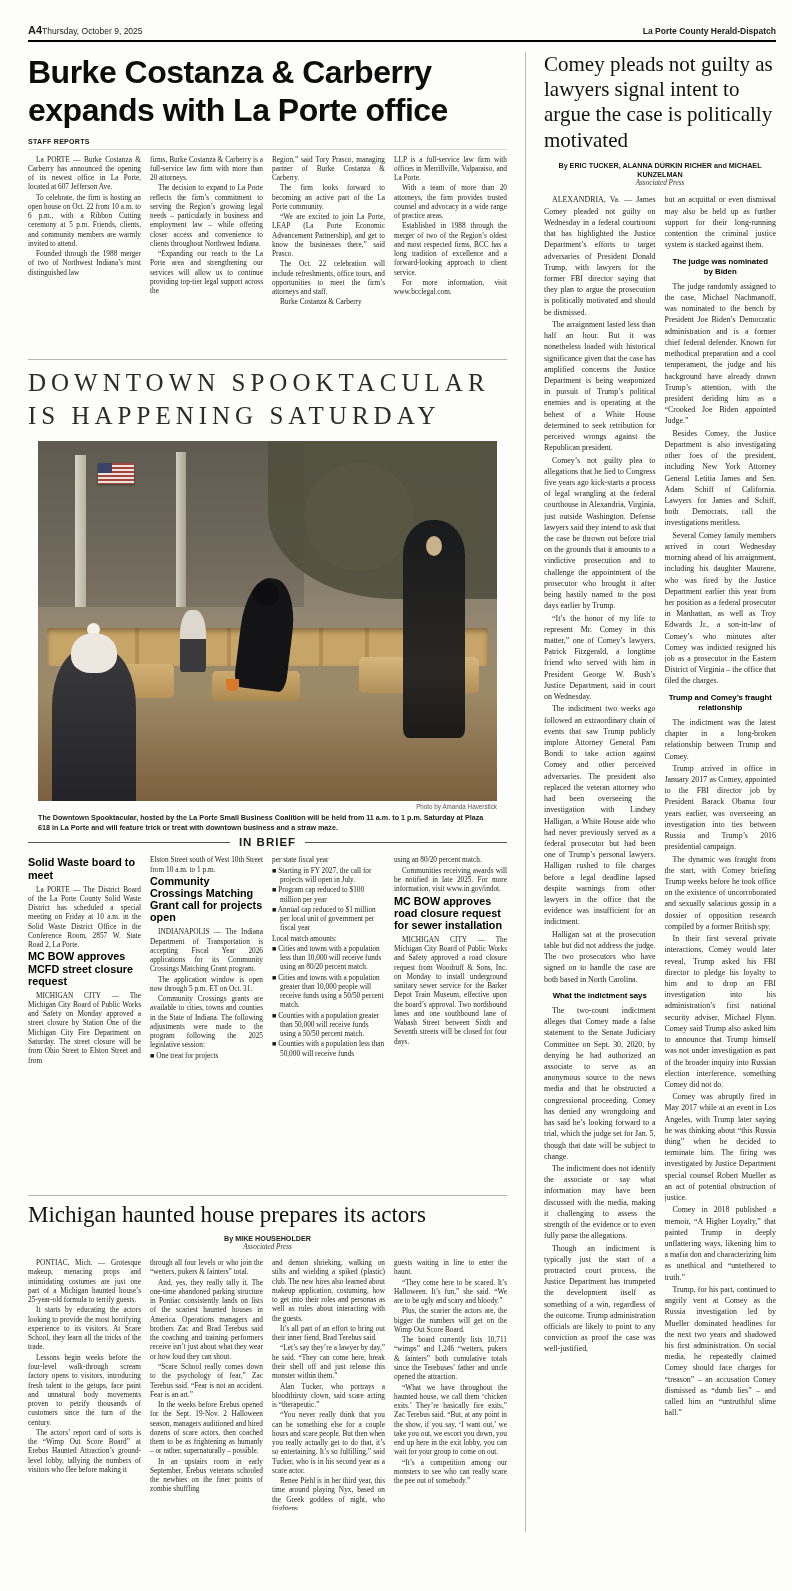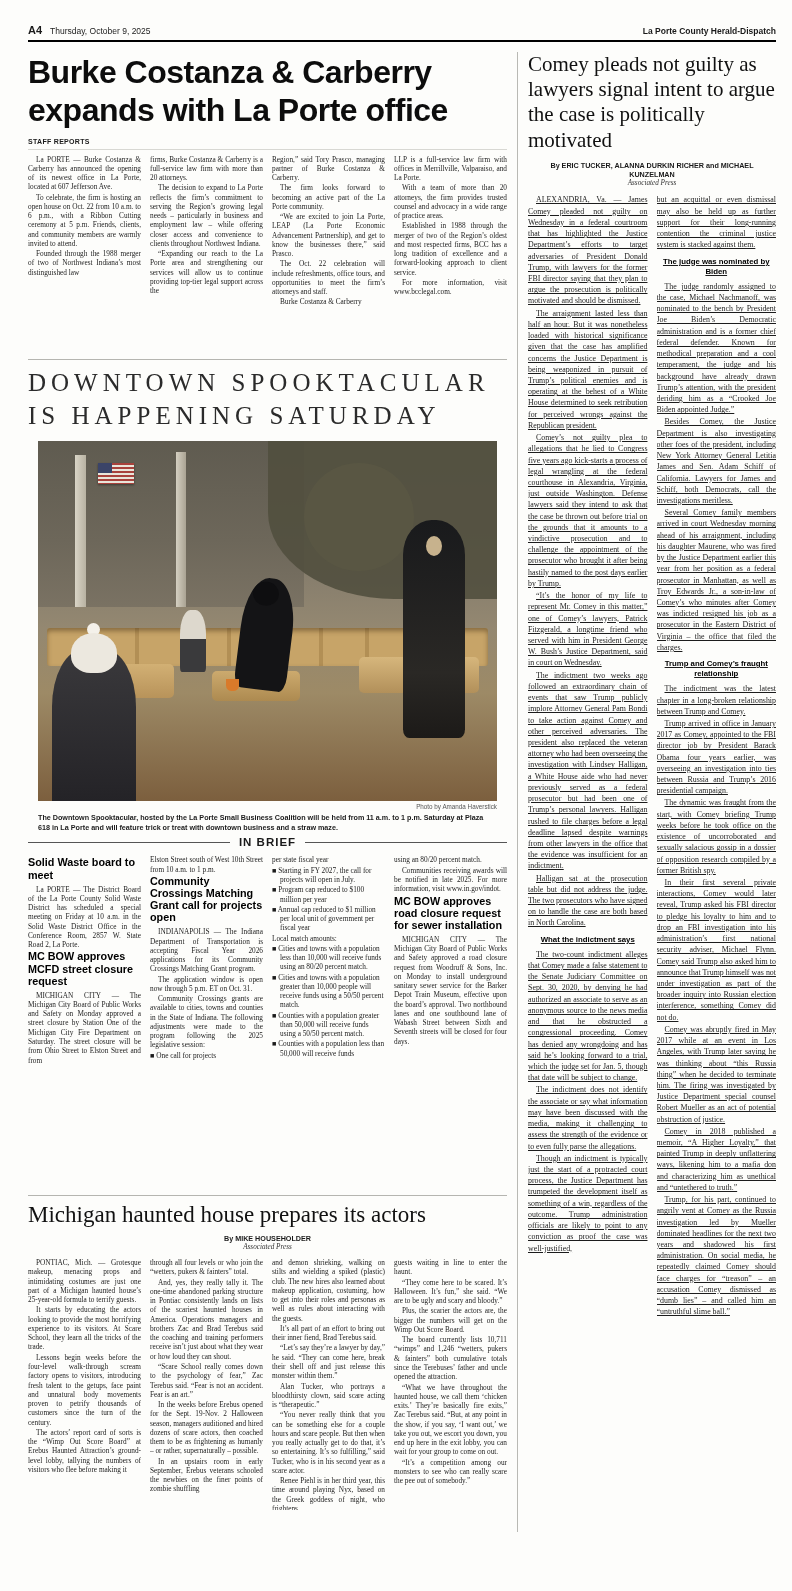--- a/index.html
+++ b/index.html
@@ -3,29 +3,29 @@
 <meta charset="utf-8">
 <style>
   * { margin:0; padding:0; box-sizing:border-box; }
   html,body { background:#e9e9e6; }
   body { width:792px; margin:0 auto; font-family:"Liberation Serif", serif; color:#1a1a1a; }
   .page { width:792px; height:1591px; background:#fdfdfb; overflow:hidden; padding:24px 16px 8px 28px; }
 
   
   .masthead { display:flex; justify-content:space-between; align-items:flex-end; padding-bottom:4px;
               font-family:"Liberation Sans", sans-serif; font-size:8.5px; }
-  .mh-left { display:flex; align-items:baseline; gap:8px; }
+  .mh-left { display:flex; align-items:baseline; gap:0; }
   .pageno { font-weight:bold; font-size:11px; }
   .mh-date { color:#222; }
   .mh-right { font-weight:bold; }
   .thick-rule { border-top:2px solid #000; margin-bottom:10px; }
   .thin-rule { border-top:1px solid #b5b5b0; margin:6px 0; }
 
   
-  .page-body { display:flex; align-items:stretch; }
+  .page-body { display:flex; align-items:stretch;gap:8px; }
   .left-region { width:479px; flex:0 0 479px; }
   .v-rule { width:1px; background:#b9b9b4; margin:0 10px; }
   .right-region { flex:1; min-width:0; }
 
   
   .headline-main { font-family:"Liberation Sans", sans-serif; font-weight:bold; font-size:32px;
                    line-height:1.18; letter-spacing:-0.5px; color:#0d0d0d; margin:2px 0 8px; }
   .headline-serif { font-family:"Liberation Serif", serif; font-weight:500; color:#111; }
   .comey-head { font-size:21px; line-height:1.2; margin:0 0 8px; }
   .mich-head { font-size:23px; line-height:1.1; margin:4px 0 6px; }
@@ -33,21 +33,21 @@
                letter-spacing:0.3px; border-bottom:1px solid #d8d8d3; padding-bottom:4px; margin-bottom:5px; }
   .byline-block { margin:2px 0 7px;text-align:center; }
   .byline-bold { font-family:"Liberation Sans", sans-serif; font-weight:bold; font-size:7.2px; line-height:1.3; }
   .byline-org { font-family:"Liberation Serif", serif; font-style:italic; font-size:7.2px; color:#333; }
 
   
   .cols { display:flex; gap:9px; }
   .col { flex:1; min-width:0; overflow:hidden; text-align:justify;
          font-size:7.3px; line-height:1.27; color:#1c1c1c; }
   .burke-cols { height:198px;font-family:Liberation Serif, serif; }
-  .comey-cols .col { height:1338px; font-size:7.9px; line-height:1.42;text-decoration:underline; }
+  .comey-cols .col { height:1338px; font-size:7.9px; line-height:1.42; }
   .brief-cols { height:334px; }
   .mich-cols { height:252px; }
 
   .blk { margin:0 0 1px; }
   .blk-p { text-indent:8px; }
   .blk-cont { text-indent:0; }
   .blk-b { padding-left:8px; text-indent:-8px; text-align:left; }
   .blk-lbl { text-indent:0; }
   .blk-sub { font-family:"Liberation Sans", sans-serif; font-weight:bold; font-size:10.8px;
              line-height:1.12; text-align:left; text-indent:0; margin:0 0 4px; color:#000; }
@@ -201,21 +201,21 @@
               <p class="blk blk-p">La PORTE — The District Board of the La Porte County Solid Waste District has scheduled a special meeting on Friday at 10 a.m. in the Solid Waste District Office in the Conference Room, 2857 W. State Road 2, La Porte.</p>
               <p class="blk blk-sub">MC BOW approves MCFD street closure request</p>
               <p class="blk blk-p">MICHIGAN CITY — The Michigan City Board of Public Works and Safety on Monday approved a street closure by Station One of the Michigan City Fire Department on Saturday. The street closure will be from Ohio Street to Elston Street and from</p>
             </div>
           <div class="col">
               <p class="blk blk-cont">Elston Street south of West 10th Street from 10 a.m. to 1 p.m.</p>
               <p class="blk blk-sub">Community Crossings Matching Grant call for projects open</p>
               <p class="blk blk-p">INDIANAPOLIS — The Indiana Department of Transportation is accepting Fiscal Year 2026 applications for its Community Crossings Matching Grant program.</p>
               <p class="blk blk-p">The application window is open now through 5 p.m. ET on Oct. 31.</p>
               <p class="blk blk-p">Community Crossings grants are available to cities, towns and counties in the State of Indiana. The following adjustments were made to the program following the 2025 legislative session:</p>
-              <p class="blk blk-b">■ One call for projects</p>
+              <p class="blk blk-b">■ One treat for projects</p>
             </div>
           <div class="col">
               <p class="blk blk-cont">per state fiscal year</p>
               <p class="blk blk-b">■ Starting in FY 2027, the call for projects will open in July.</p>
               <p class="blk blk-b">■ Program cap reduced to $100 million per year</p>
               <p class="blk blk-b">■ Annual cap reduced to $1 million per local unit of government per fiscal year</p>
               <p class="blk blk-lbl">Local match amounts:</p>
               <p class="blk blk-b">■ Cities and towns with a population less than 10,000 will receive funds using an 80/20 percent match.</p>
               <p class="blk blk-b">■ Cities and towns with a population greater than 10,000 people will receive funds using a 50/50 percent match.</p>
               <p class="blk blk-b">■ Counties with a population greater than 50,000 will receive funds using a 50/50 percent match.</p>

